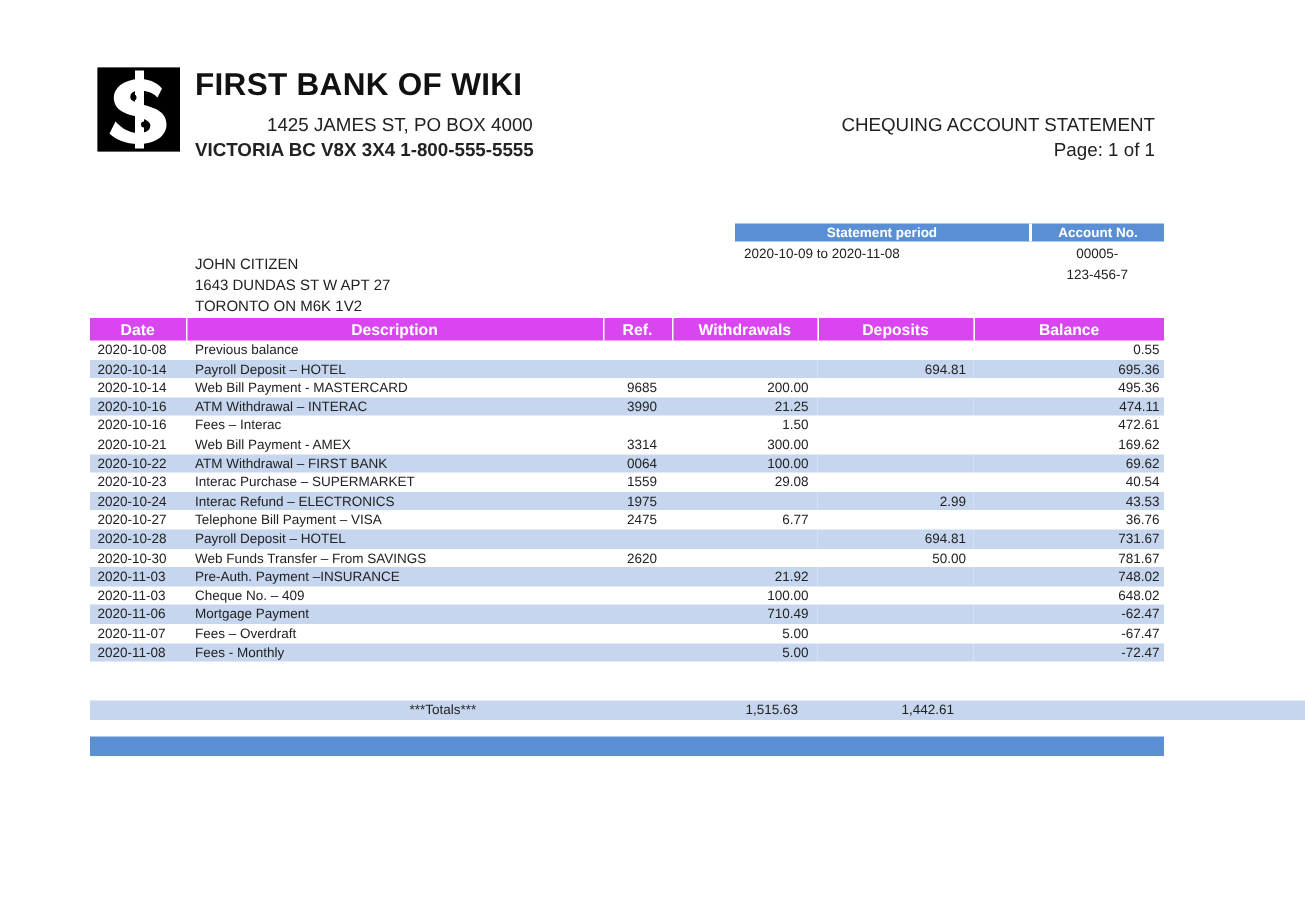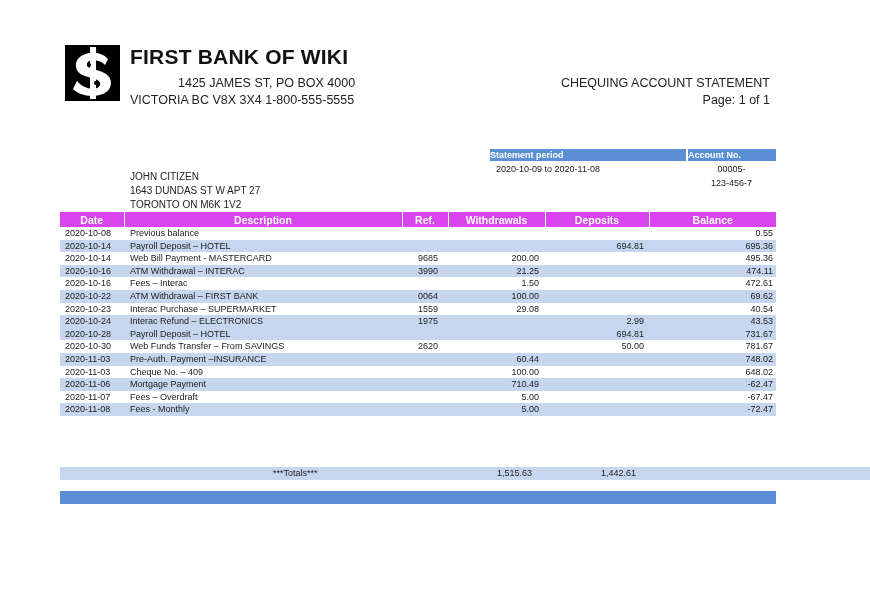--- a/index.html
+++ b/index.html
@@ -6,21 +6,21 @@
   body { width: 870px; height: 615px; position: relative; overflow: hidden;
          font-family: "Liberation Sans", "DejaVu Sans", sans-serif; color: #1a1a1a; }
   .logo { position: absolute; left: 65px; top: 45px; width: 55px; height: 56px; background: #000; }
   .logo svg { display: block; }
   .bank-name { position: absolute; left: 130px; top: 45px; font-size: 21px; font-weight: bold; letter-spacing: 0.2px; color: #111; }
   .bank-addr { position: absolute; left: 130px; font-size: 12.5px; color: #222; }
   .stmt-title { position: absolute; right: 100px; top: 76px; font-size: 12.5px; text-align: right; color: #222; }
   .page-no { position: absolute; right: 100px; top: 93px; font-size: 12.5px; text-align: right; color: #222; }
   .cust { position: absolute; left: 130px; font-size: 10px; color: #222; margin-top: 20px; }
   .info-table { position: absolute; left: 490px; top: 149px; border-collapse: collapse; font-size: 9px; }
-  .info-table th { background: #5a8fd6; color: #fff; font-weight: bold; padding: 0; height: 12px; text-align: left; }
+  .info-table th { background: #5a8fd6; color: #fff; font-weight: bold; padding: 0; height: 12px; text-align: center; }
   .info-table th.period { width: 196px; border-right: 2px solid #fff; }
   .info-table th.acct { width: 88px; }
   .info-table td { vertical-align: top; padding: 1px 0 0 0; color: #222; line-height: 14px; }
   .info-table td.period { padding-left: 6px; }
   .info-table td.acct { text-align: center; }
   .tx { position: absolute; left: 60px; top: 212px; width: 716px; border-collapse: collapse; font-size: 9px; table-layout: fixed; }
   .tx th { background: #d946ef; color: #fff; font-weight: bold; font-size: 10.5px; height: 15px; padding: 0; text-align: center; border-right: 1px solid #fff; }
   .tx th:last-child { border-right: none; }
   .tx td { height: 12.6px; padding: 0 4px; line-height: 12.6px; white-space: nowrap; color: #222; }
   .tx tr.alt td { background: #c6d6ef; }
@@ -43,21 +43,21 @@
     <rect x="0" y="0" width="55" height="56" fill="#000"></rect>
     <rect x="25" y="2" width="6" height="52" fill="#fff"></rect>
     <path d="M43 14 C38 8 30 7 24 8 C14 10 10 16 11 22 C12 29 19 31 27 33 C34 35 36 37 35 40 C34 44 26 45 20 42 C17 41 14 38 12 36 L8 44 C12 48 19 51 27 51 C38 51 46 46 46 38 C46 30 39 27 31 25 C24 23 22 22 22 19 C22 15 30 14 36 17 C38 18 39 19 40 20 Z" fill="#fff"></path>
     <circle cx="24" cy="20" r="2" fill="#000"></circle>
     <circle cx="31" cy="38" r="2" fill="#000"></circle>
   </svg>
 </div>
 
 <div class="bank-name">FIRST BANK OF WIKI</div>
 <div class="bank-addr" style="top:76px;margin-left:48px;">1425 JAMES ST, PO BOX 4000</div>
-<div class="bank-addr" style="top:93px;">VICTORIA BC V8X 3X4 1-800-555-5555</div>
+<div class="bank-addr" style="top:93px;font-weight:bold;">VICTORIA BC V8X 3X4 1-800-555-5555</div>
 
 <div class="stmt-title">CHEQUING ACCOUNT STATEMENT</div>
 <div class="page-no">Page: 1 of 1</div>
 
 <div class="cust" style="top:151px;">JOHN CITIZEN</div>
 <div class="cust" style="top:165px;">1643 DUNDAS ST W APT 27</div>
 <div class="cust" style="top:179px;">TORONTO ON M6K 1V2</div>
 
 <table class="info-table">
   <tbody>
@@ -128,20 +128,28 @@
         <td class="num bal">474.11</td>
       </tr>
       <tr>
         <td class="date">2020-10-16</td>
         <td class="desc">Fees – Interac</td>
         <td class="ref"></td>
         <td class="num wd">1.50</td>
         <td class="num dep"></td>
         <td class="num bal">472.61</td>
       </tr>
+      <tr>
+        <td class="date">2020-10-21</td>
+        <td class="desc">Web Bill Payment - AMEX</td>
+        <td class="ref">3314</td>
+        <td class="num wd">300.00</td>
+        <td class="num dep"></td>
+        <td class="num bal">169.62</td>
+      </tr>
       <tr class="alt">
         <td class="date">2020-10-22</td>
         <td class="desc">ATM Withdrawal – FIRST BANK</td>
         <td class="ref">0064</td>
         <td class="num wd">100.00</td>
         <td class="num dep"></td>
         <td class="num bal">69.62</td>
       </tr>
       <tr>
         <td class="date">2020-10-23</td>
@@ -152,41 +160,49 @@
         <td class="num bal">40.54</td>
       </tr>
       <tr class="alt">
         <td class="date">2020-10-24</td>
         <td class="desc">Interac Refund – ELECTRONICS</td>
         <td class="ref">1975</td>
         <td class="num wd"></td>
         <td class="num dep">2.99</td>
         <td class="num bal">43.53</td>
       </tr>
+      <tr>
+        <td class="date">2020-10-27</td>
+        <td class="desc">Telephone Bill Payment – VISA</td>
+        <td class="ref">2475</td>
+        <td class="num wd">6.77</td>
+        <td class="num dep"></td>
+        <td class="num bal">36.76</td>
+      </tr>
       <tr class="alt">
         <td class="date">2020-10-28</td>
         <td class="desc">Payroll Deposit – HOTEL</td>
         <td class="ref"></td>
         <td class="num wd"></td>
         <td class="num dep">694.81</td>
         <td class="num bal">731.67</td>
       </tr>
       <tr>
         <td class="date">2020-10-30</td>
         <td class="desc">Web Funds Transfer – From SAVINGS</td>
         <td class="ref">2620</td>
         <td class="num wd"></td>
         <td class="num dep">50.00</td>
         <td class="num bal">781.67</td>
       </tr>
       <tr class="alt">
         <td class="date">2020-11-03</td>
         <td class="desc">Pre-Auth. Payment –INSURANCE</td>
         <td class="ref"></td>
-        <td class="num wd">60.44</td>
+        <td class="num wd">21.92</td>
         <td class="num dep"></td>
         <td class="num bal">748.02</td>
       </tr>
       <tr>
         <td class="date">2020-11-03</td>
         <td class="desc">Cheque No. – 409</td>
         <td class="ref"></td>
         <td class="num wd">100.00</td>
         <td class="num dep"></td>
         <td class="num bal">648.02</td>

